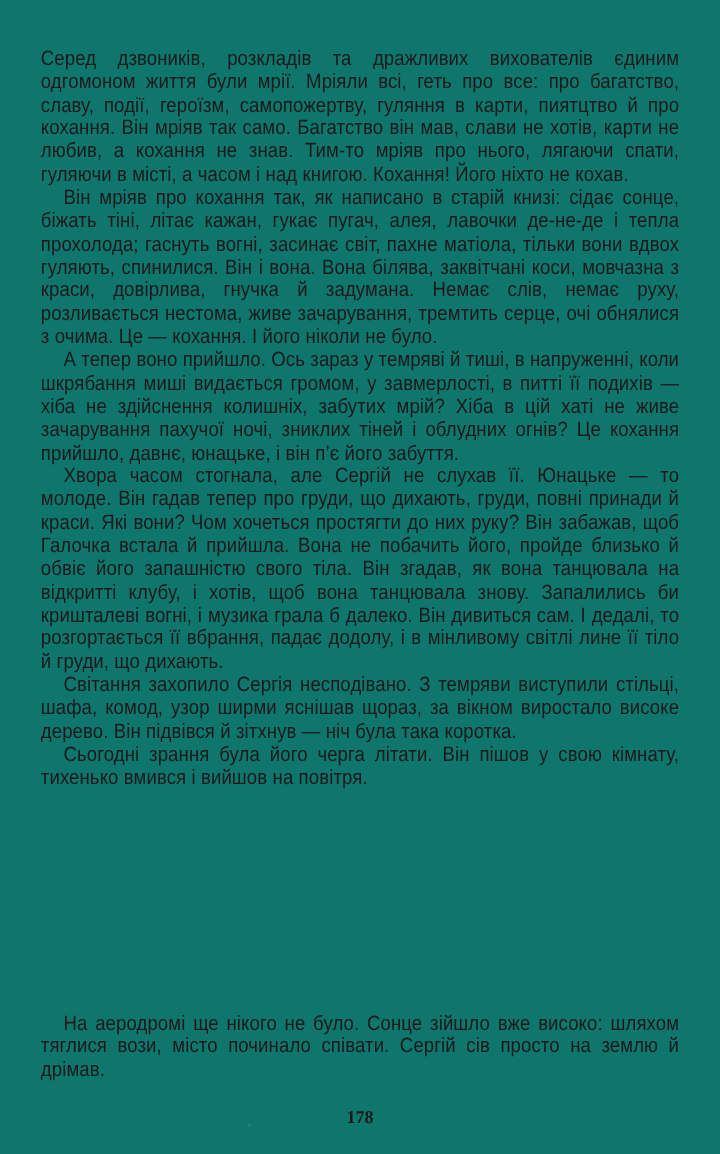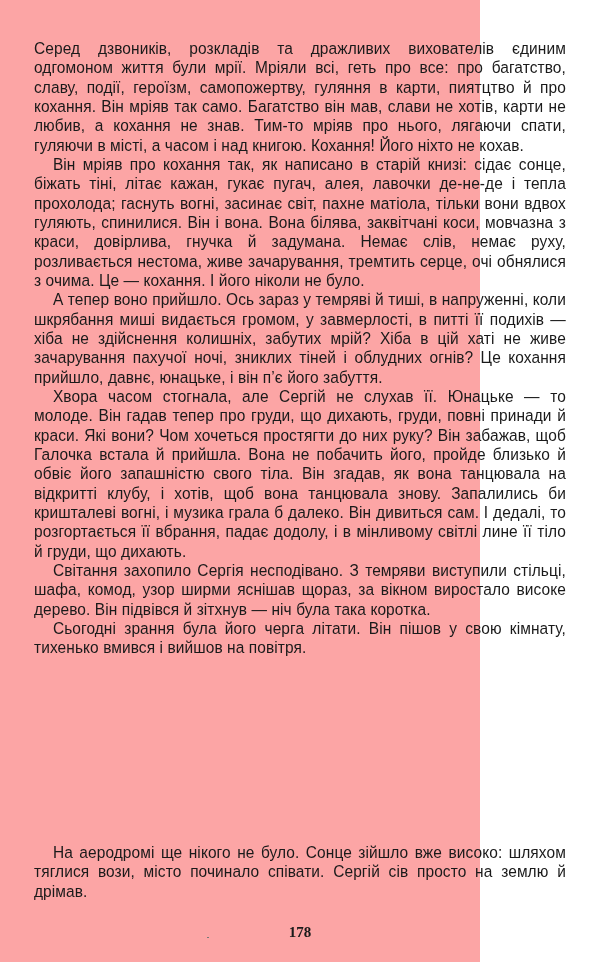--- a/index.html
+++ b/index.html
@@ -11,23 +11,23 @@
     width: 600px;
     height: 962px;
     position: relative;
     overflow: hidden;
     color: #1a1a1a;
   }
   .page {
     position: absolute;
     left: 0;
     top: 0;
-    width: 480px;
+    width: 600px;
     height: 962px;
-    background: #fca5a5;
+    background: #0f766e;
   }
   .text-block {
     position: absolute;
     left: 34px;
     width: 591px;
     transform: scaleX(0.9);
     transform-origin: 0 0;
     font-family: "Liberation Sans", sans-serif;
     font-size: 17.2px;
     line-height: 19.33px;

